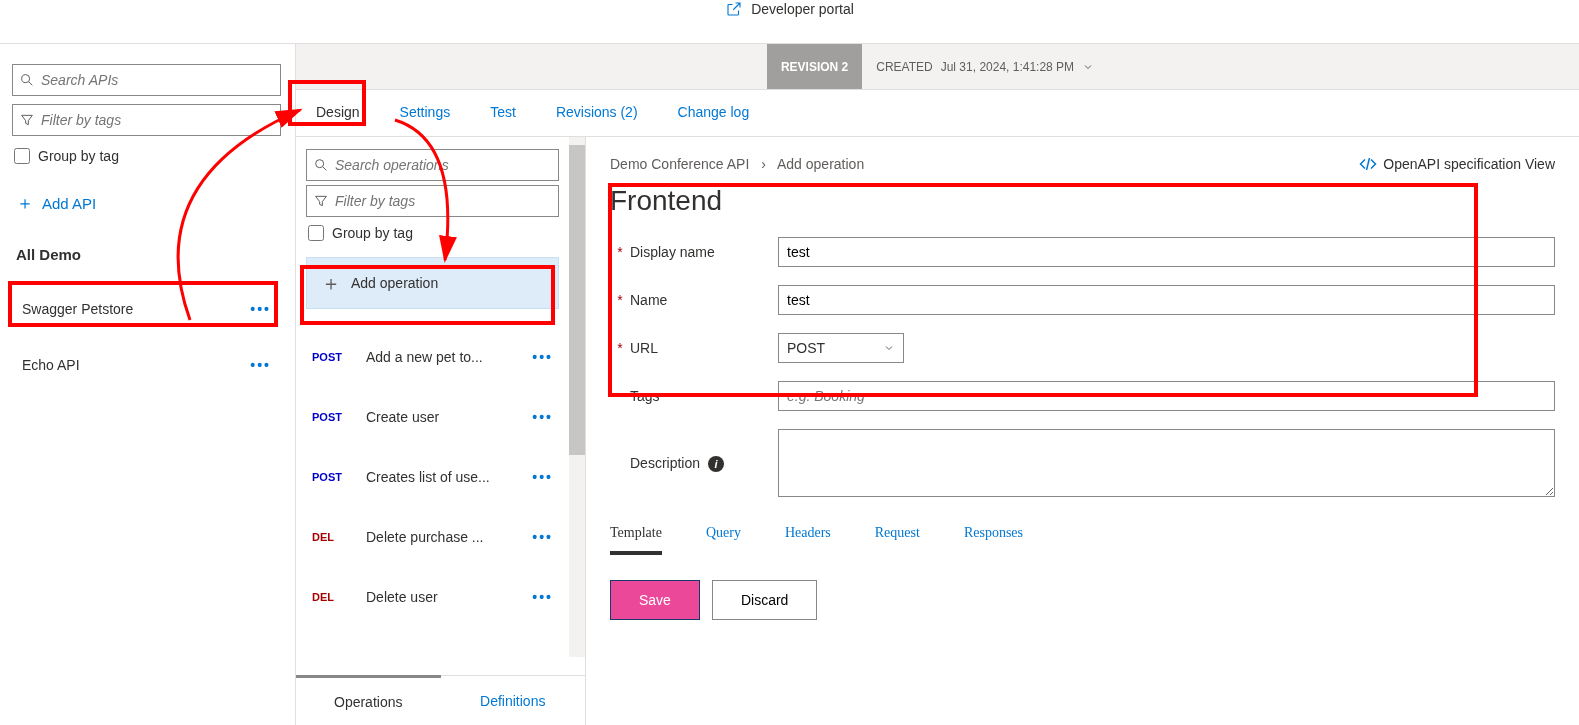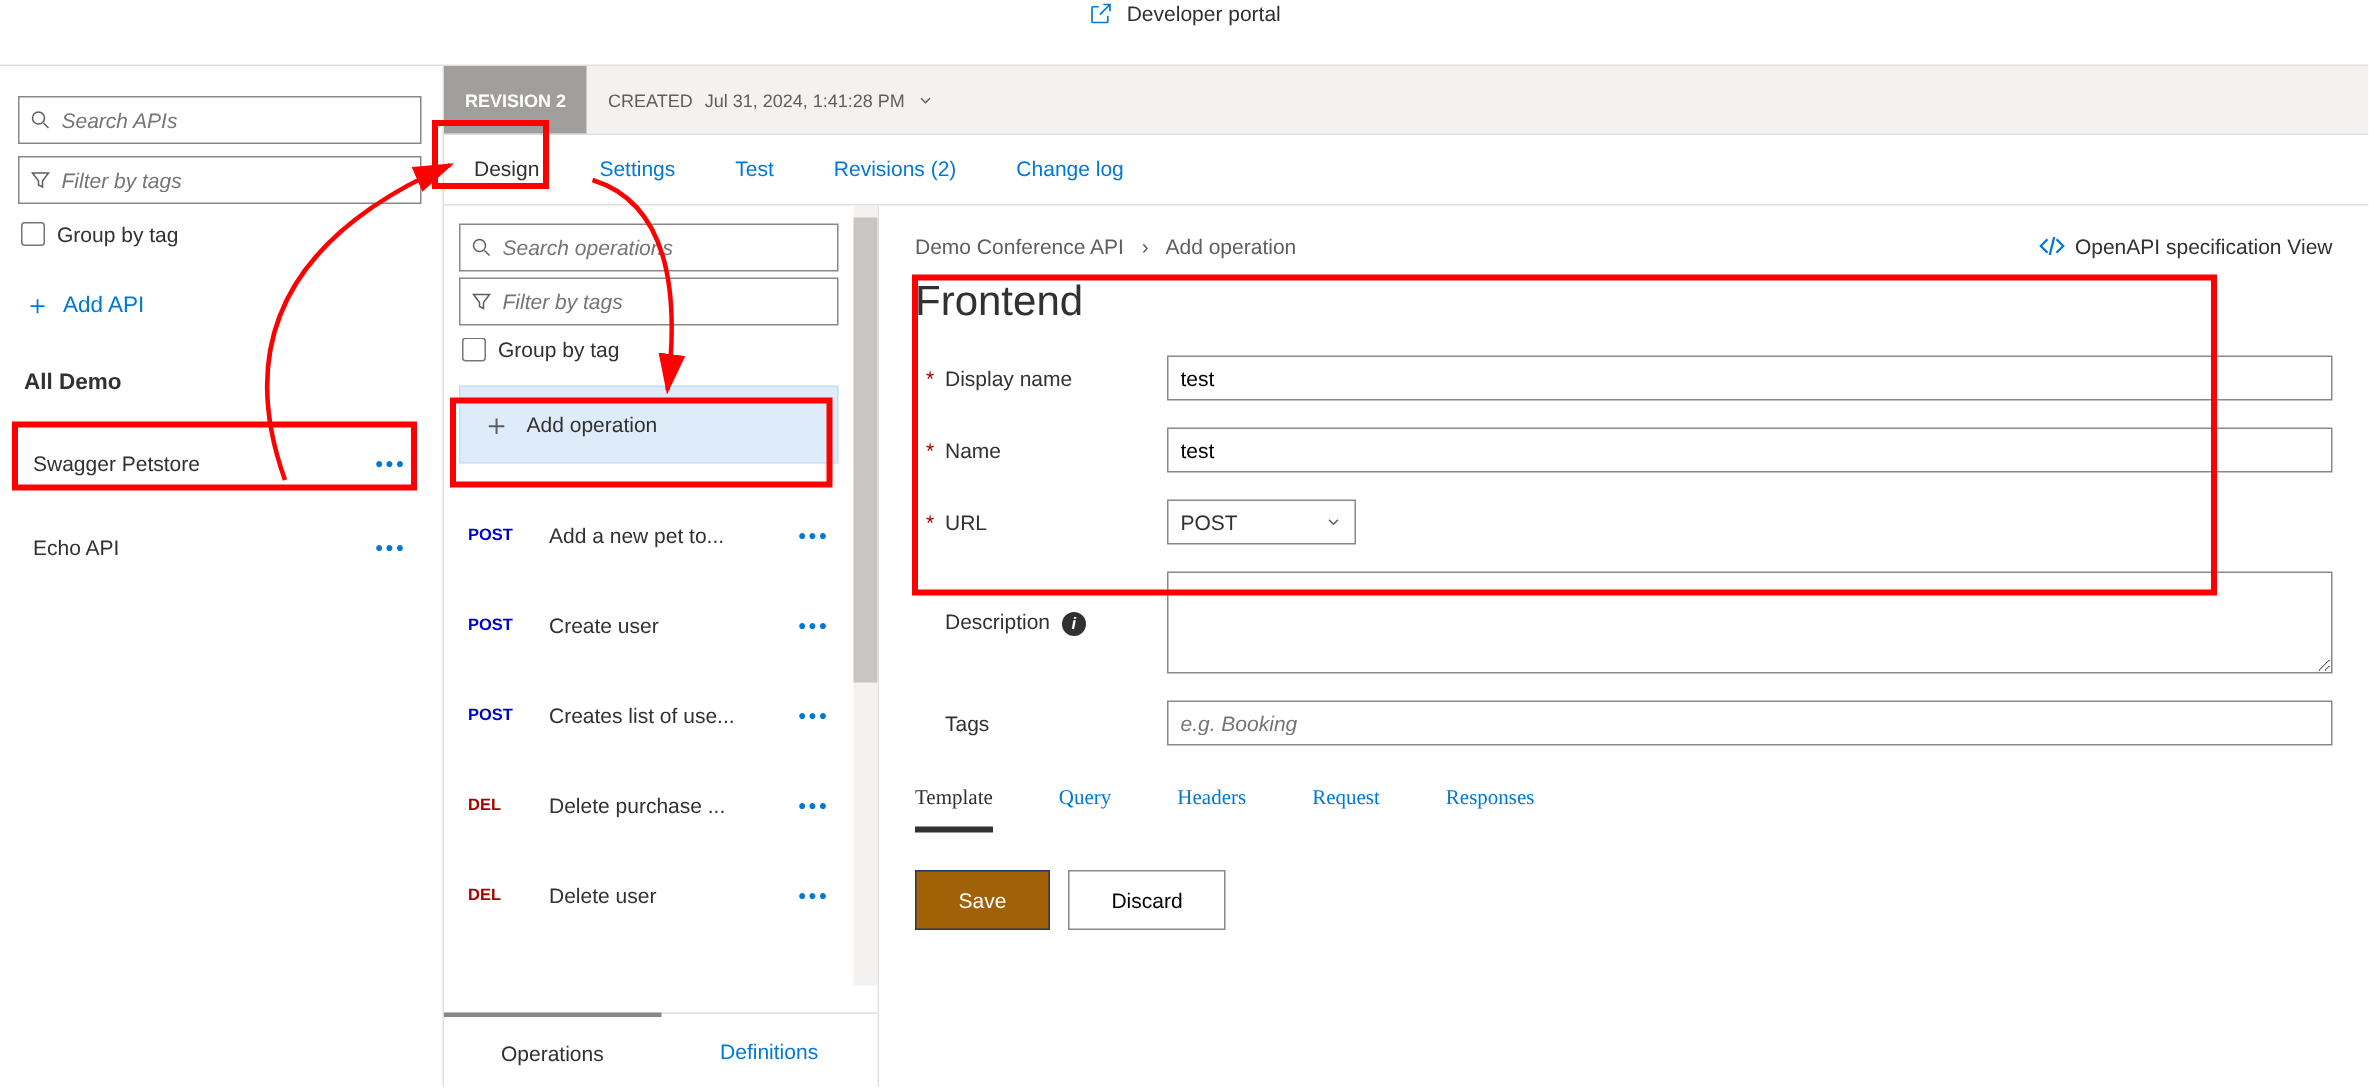--- a/index.html
+++ b/index.html
@@ -18,21 +18,21 @@
 .input-wrap input { border: none; outline: none; font-size: 14px; font-style: italic; color: #605e5c; width: 100%; padding-left: 6px; font-family: inherit; }
 .checkbox-row { display: flex; align-items: center; gap: 8px; padding: 4px 2px; }
 .checkbox-row input { width: 16px; height: 16px; }
 .add-api { color: #0078d4; cursor: pointer; display: flex; align-items: center; gap: 8px; padding: 18px 4px; font-size: 15px; }
 .add-api .plus { font-size: 18px; line-height: 1; }
 .section-h { font-weight: 600; font-size: 15px; padding: 8px 4px 14px; }
 .api-item { display: flex; align-items: center; justify-content: space-between; height: 48px; padding: 0 10px; cursor: pointer; }
 .api-item .dots { color: #0078d4; font-weight: bold; letter-spacing: 2px; }
 
 .content { flex: 1; display: flex; flex-direction: column; }
-.revbar { height: 46px; background: #f3f2f1; border-bottom: 1px solid #e1dfdd; display: flex; align-items: stretch; }
+.revbar { height: 46px; background: #f3f2f1; border-bottom: 1px solid #e1dfdd; display: flex; align-items: stretch; justify-content: center; }
 .revbar .rev { background: #a19f9d; color: #fff; font-weight: 600; display: flex; align-items: center; padding: 0 14px; font-size: 12px; }
 .revbar .created { display: flex; align-items: center; padding: 0 14px; color: #605e5c; font-size: 12px; gap: 8px; }
 .revbar .created svg { width: 12px; height: 12px; stroke: #605e5c; fill: none; stroke-width: 2; }
 
 .tabs { display: flex; gap: 40px; padding: 14px 20px 10px; border-bottom: 1px solid #e1dfdd; }
 .tabs .tab { color: #0078d4; cursor: pointer; padding-bottom: 6px; }
 .tabs .tab.active { color: #323130; }
 
 .workarea { display: flex; flex: 1; overflow: hidden; }
 
@@ -73,21 +73,21 @@
 .sel svg { width: 12px; height: 12px; stroke: #605e5c; fill: none; stroke-width: 2; }
 .tarea { border: 1px solid #8a8886; width: 100%; height: 68px; resize: both; font-family: inherit; padding: 6px 8px; outline: none; }
 .info-icon { display: inline-flex; width: 16px; height: 16px; background: #323130; color: #fff; border-radius: 50%; align-items: center; justify-content: center; font-size: 11px; font-style: italic; font-weight: bold; margin-left: 4px; }
 
 .subtabs { display: flex; gap: 44px; margin-top: 28px; border-bottom: 1px solid transparent; font-family: Liberation Serif, serif; }
 .subtabs .st { color: #0078d4; cursor: pointer; padding-bottom: 10px; }
 .subtabs .st.active { color: #323130; border-bottom: 4px solid #323130; }
 
 .action-row { display: flex; gap: 12px; margin-top: 24px; }
 .btn { height: 40px; padding: 0 28px; border: 1px solid #8a8886; background: #fff; cursor: pointer; font-family: inherit; font-size: 14px; }
-.btn.primary { background: #a16207; color: #fff; border-color: #19386b; }
+.btn.primary { background: #ec4899; color: #fff; border-color: #19386b; }
 
 
 .anno-box { position: absolute; border: 4px solid red; pointer-events: none; }
 .anno-svg { position: absolute; pointer-events: none; }
 </style>
 </head>
 <body>
 
 <div class="topbar">
   <a class="topbar-link">
@@ -277,34 +277,34 @@
                 <svg viewBox="0 0 24 24">
                     <path d="M6 9l6 6 6-6"></path>
                   </svg>
               </div>
             </div>
           </div>
         </div>
 
         <div class="form-row">
           <span class="req"></span>
+          <span class="lbl">Tags</span>
+          <div class="fld">
+              <input class="tinput full" style="font-style: italic;" placeholder="e.g. Booking">
+            </div>
+        </div>
+
+        <div class="form-row">
+          <span class="req"></span>
           <span class="lbl">
             <span>Description</span>
             <span class="info-icon">i</span>
           </span>
           <div class="fld">
               <textarea class="tarea" style=""></textarea>
-            </div>
-        </div>
-
-        <div class="form-row">
-          <span class="req"></span>
-          <span class="lbl">Tags</span>
-          <div class="fld">
-              <input class="tinput full" style="font-style: italic;" placeholder="e.g. Booking">
             </div>
         </div>
 
         <div class="subtabs">
           <div class="st active">Template</div>
           <div class="st">Query</div>
           <div class="st">Headers</div>
           <div class="st">Request</div>
           <div class="st">Responses</div>
         </div>

